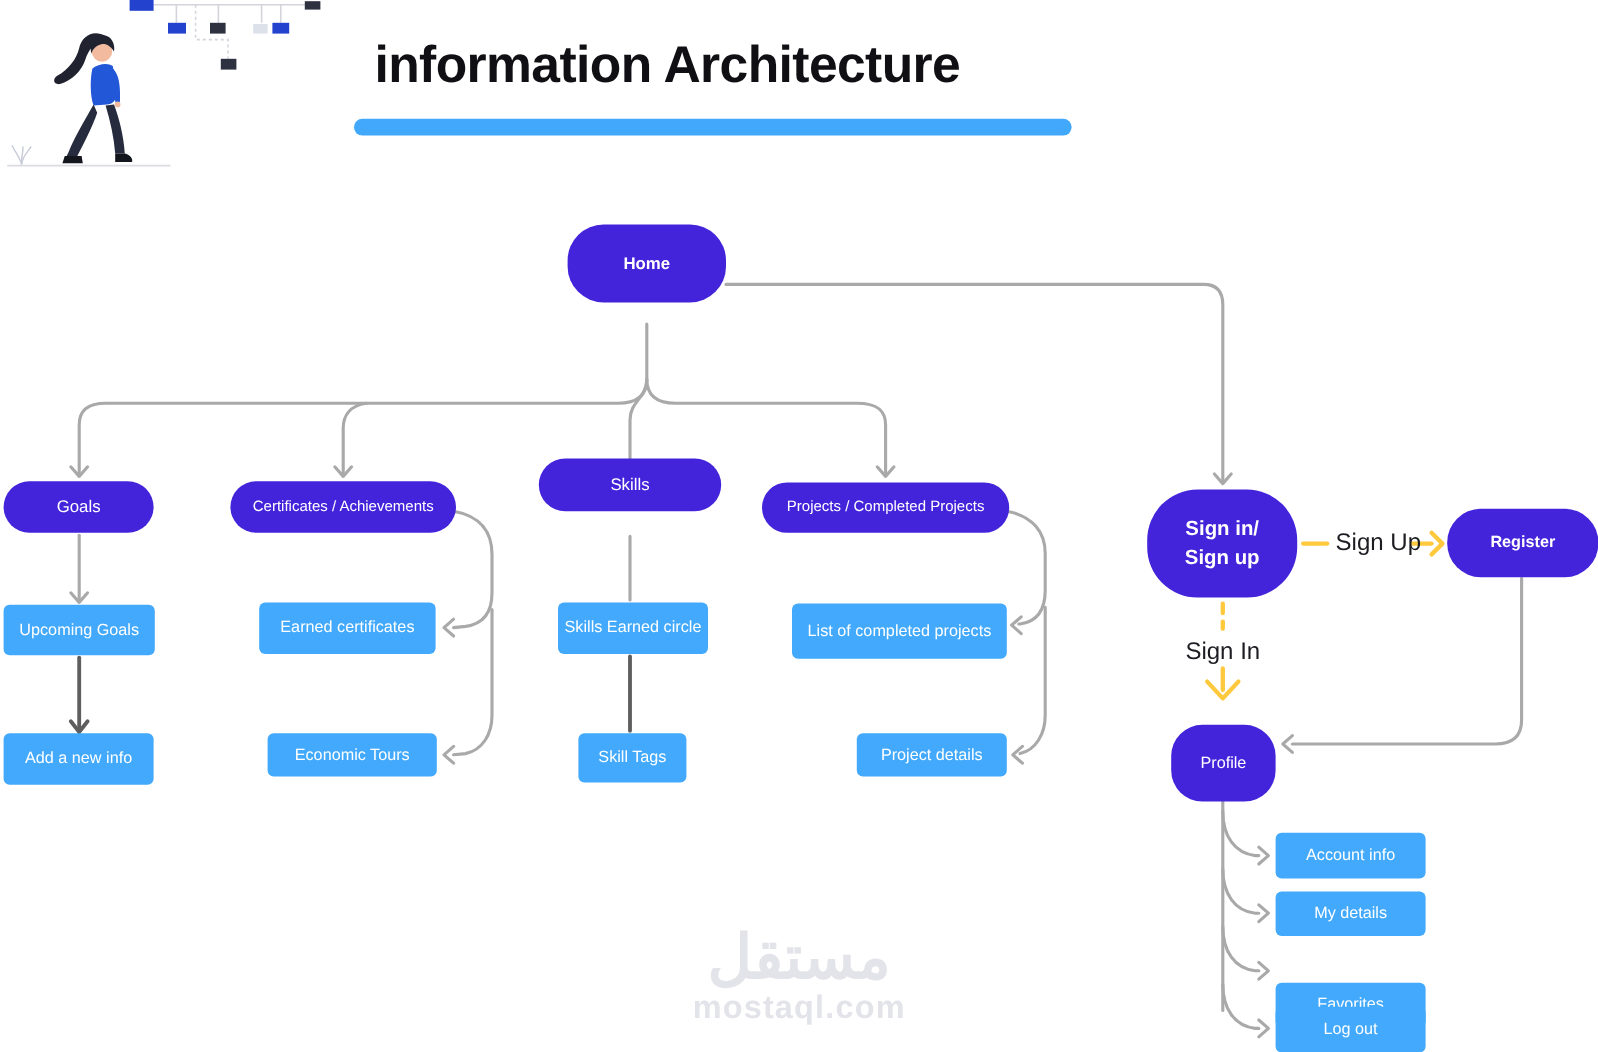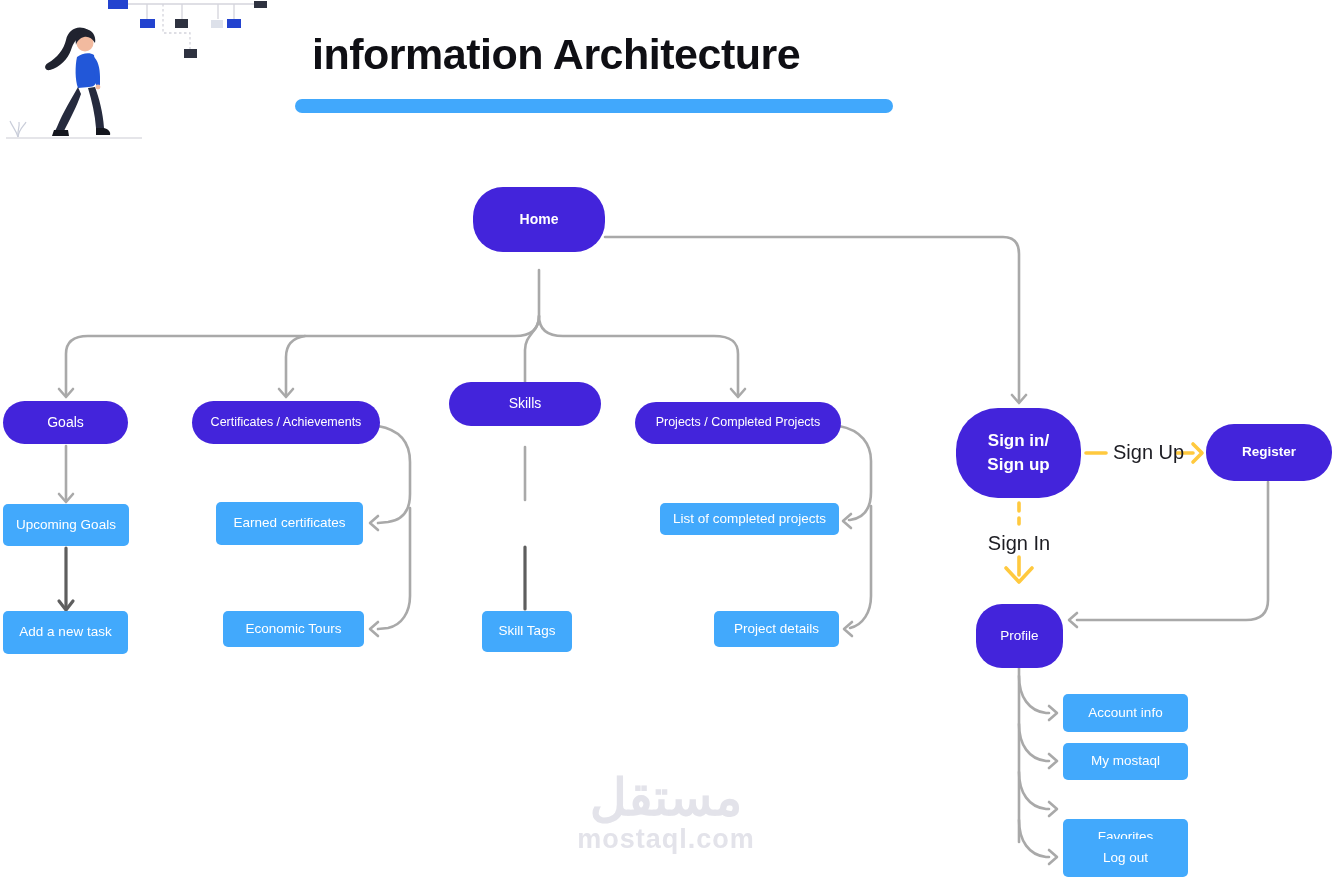--- a/index.html
+++ b/index.html
@@ -166,50 +166,53 @@
 
   <div class="node pill" style="left:976px;top:588px;width:87px;height:64px;border-radius:26px;font-size:13.5px;margin-top:16px;">
     <span>Profile</span>
   </div>
 
   <div class="node leaf" style="left:3px;top:504px;width:126px;height:42px;">
     <span>Upcoming Goals</span>
   </div>
 
   <div class="node leaf" style="left:3px;top:611px;width:125px;height:43px;">
-    <span>Add a new task</span>
+    <span>Add a new info</span>
   </div>
 
   <div class="node leaf" style="left:216px;top:502px;width:147px;height:43px;">
     <span>Earned certificates</span>
   </div>
 
   <div class="node leaf" style="left:223px;top:611px;width:141px;height:36px;">
     <span>Economic Tours</span>
   </div>
 
+  <div class="node leaf" style="left:465px;top:502px;width:125px;height:43px;">
+    <span>Skills Earned circle</span>
+  </div>
 
   <div class="node leaf" style="left:482px;top:611px;width:90px;height:41px;">
     <span>Skill Tags</span>
   </div>
 
-  <div class="node leaf" style="left:660px;top:503px;width:179px;height:32px;">
+  <div class="node leaf" style="left:660px;top:503px;width:179px;height:46px;">
     <span>List of completed projects</span>
   </div>
 
   <div class="node leaf" style="left:714px;top:611px;width:125px;height:36px;text-align:right;">
     <span>Project details</span>
   </div>
 
   <div class="node leaf" style="left:1063px;top:694px;width:125px;height:38px;">
     <span>Account info</span>
   </div>
 
   <div class="node leaf" style="left:1063px;top:743px;width:125px;height:37px;">
-    <span>My mostaql</span>
+    <span>My details</span>
   </div>
 
   <div class="node leaf" style="left:1063px;top:791px;width:125px;height:37px;margin-top:28px;">
     <span>Favorites</span>
   </div>
 
   <div class="node leaf" style="left:1063px;top:839px;width:125px;height:38px;">
     <span>Log out</span>
   </div>
 

